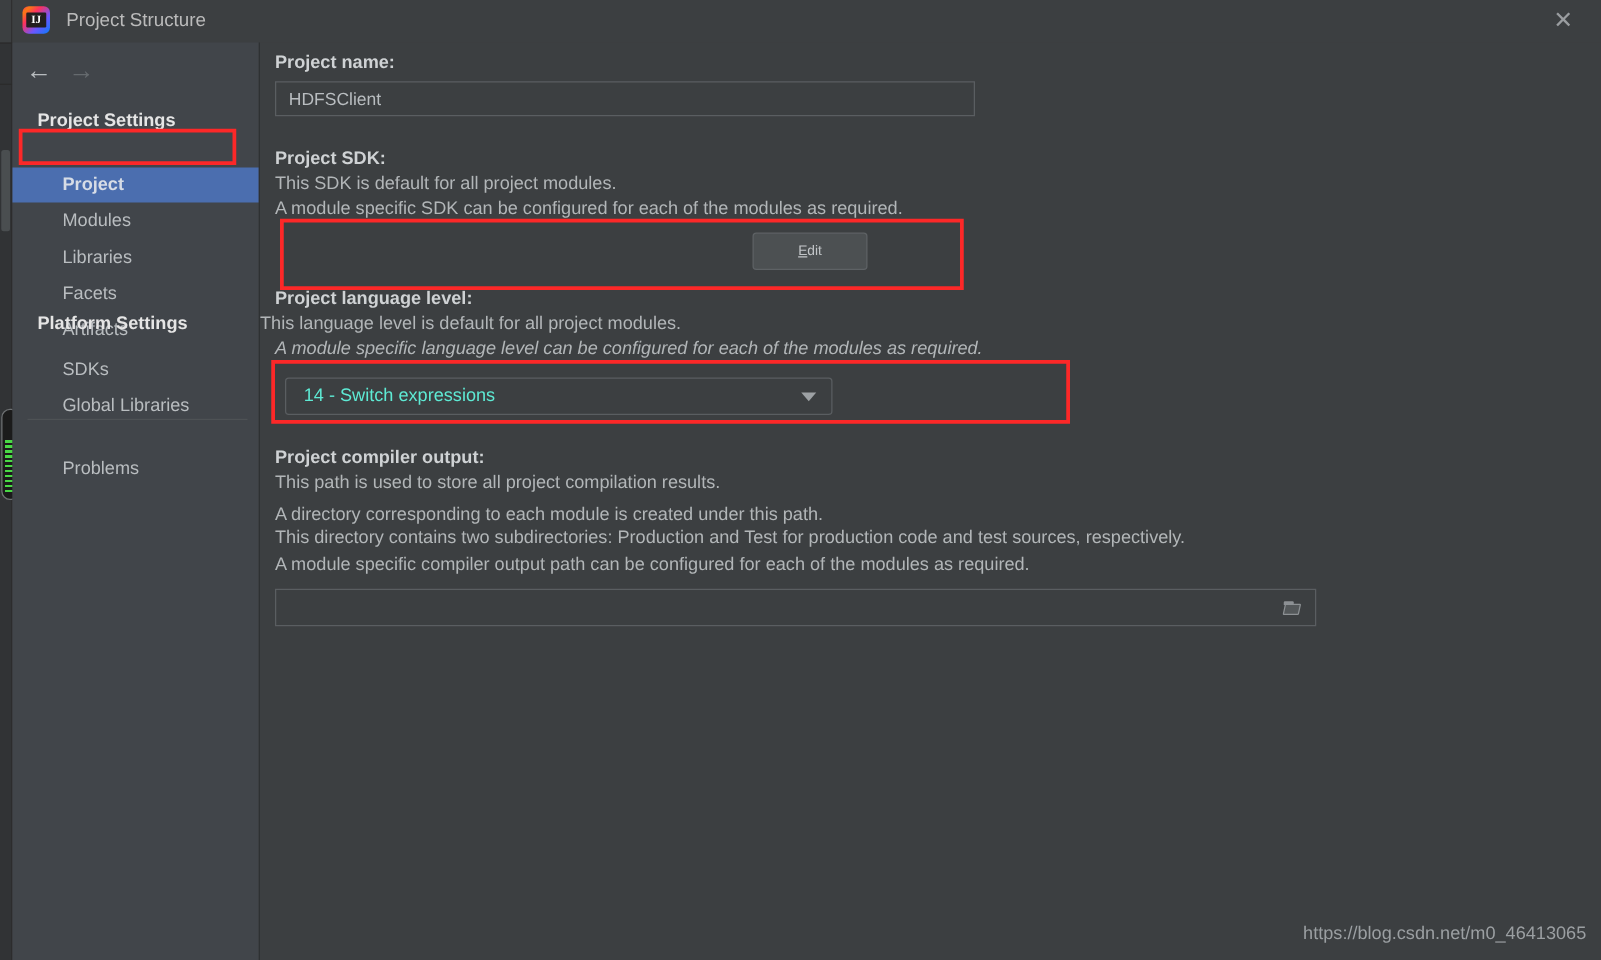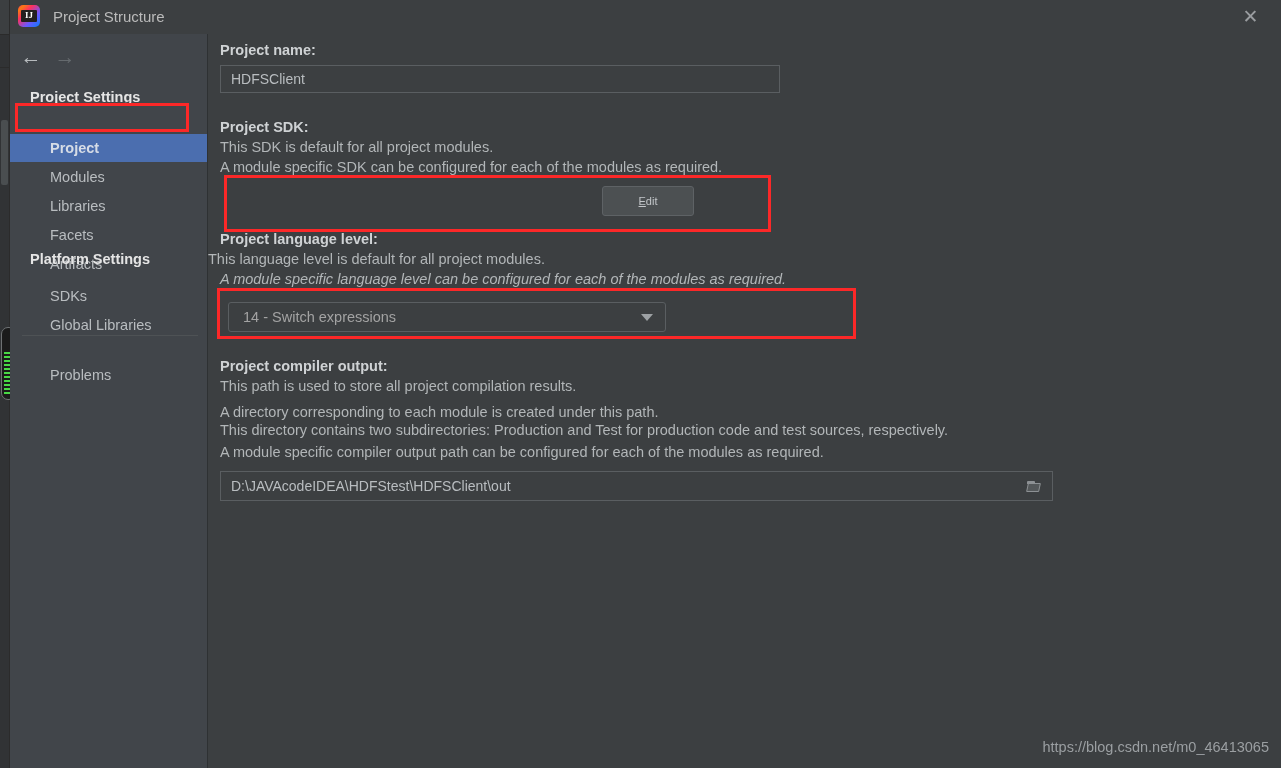--- a/index.html
+++ b/index.html
@@ -406,32 +406,31 @@
 
       <div class="btn" style="left:394px; top:152px; width:92px; height:30px; line-height:28px;">
         <span class="cap"><span class="mn">E</span><span>dit</span></span>
       </div>
 
       <div class="lbl-bold" style="left:12px; top:196px;">Project language level:</div>
       <div class="lbl-desc" style="left:0; top:216px;">This language level is default for all project modules.</div>
       <div class="lbl-desc" style="left:12px; top:236px;font-style:italic;">A module specific language level can be configured for each of the modules as required.</div>
 
       <div class="combo" style="left:20px; top:268px; width:438px; height:30px;">
-        <span class="text" style="left:14px; color:#a3a3a3;">14 - Switch expressions</span>
+        <span class="text" style="left:14px; color:#5eead4;">14 - Switch expressions</span>
         <span class="arrow"></span>
       </div>
 
       <div class="lbl-bold" style="left:12px; top:323px;">Project compiler output:</div>
       <div class="lbl-desc" style="left:12px; top:343px;">This path is used to store all project compilation results.</div>
       <div class="lbl-desc" style="left:12px; top:369px;">A directory corresponding to each module is created under this path.</div>
       <div class="lbl-desc" style="left:12px; top:387px;">This directory contains two subdirectories: Production and Test for production code and test sources, respectively.</div>
       <div class="lbl-desc" style="left:12px; top:409px;">A module specific compiler output path can be configured for each of the modules as required.</div>
 
       <div class="field" style="left:12px; top:437px; width:833px; height:30px;">
-        <span class="val">D:\JAVAcodeIDEA\HDFStest\HDFSClient\out</span>
         <span class="browse-icon">
           <span class="b1"></span>
             <span class="b2"></span>
             <span class="b3"></span>
         </span>
       </div>
 
       <div class="watermark">https://blog.csdn.net/m0_46413065</div>
     </div>
 

